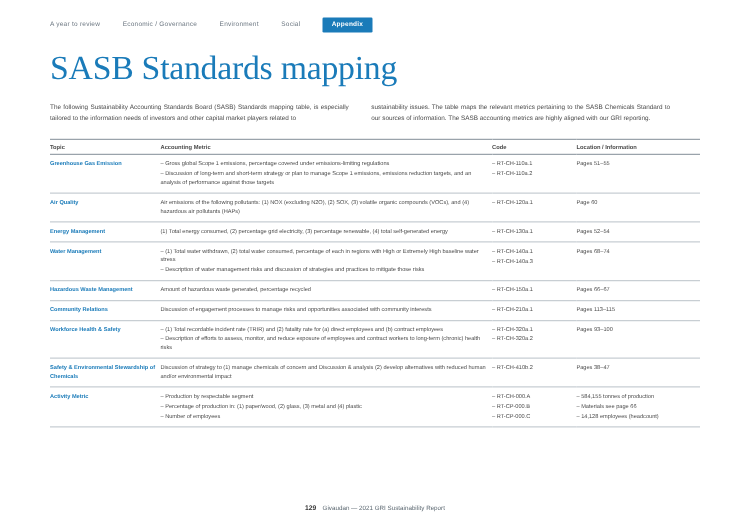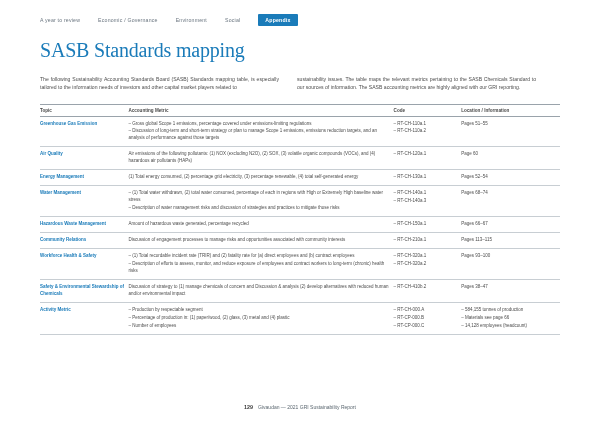--- a/index.html
+++ b/index.html
@@ -39,21 +39,21 @@
     color: #ffffff;
     font-weight: bold;
     padding: 3px 7px;
     border-radius: 1px;
   }
 
   
   .title {
     margin: 14px 40px 0 40px;
     font-family: "Liberation Serif", serif;
-    font-size: 20px;
+    font-size: 27px;
     line-height: 1.05;
     color: #1a7bb9;
     font-weight: normal;
     letter-spacing: -0.2px;
   }
 
   
   .intro {
     display: flex;
     gap: 18px;

